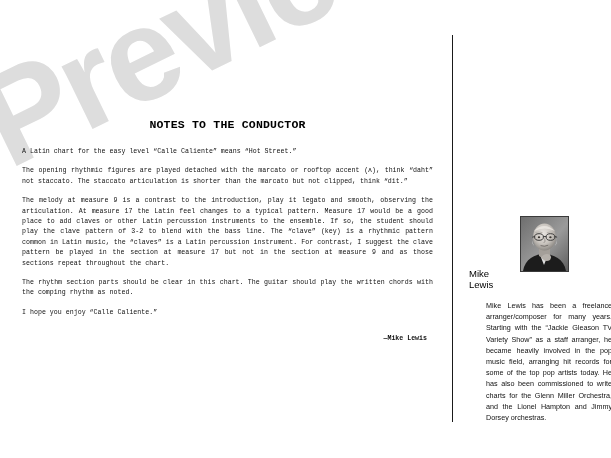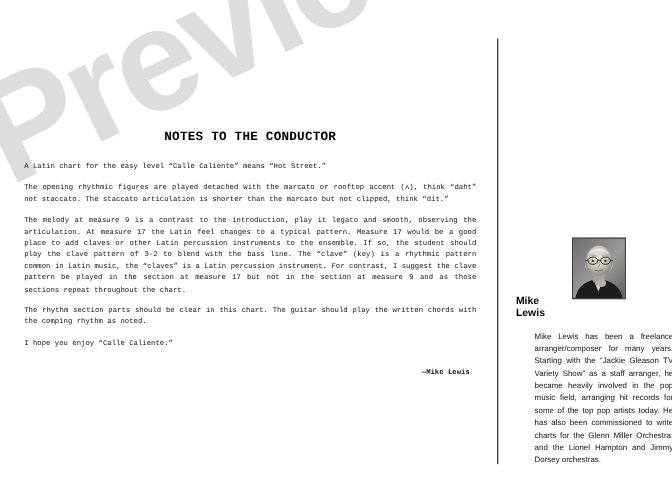--- a/index.html
+++ b/index.html
@@ -104,21 +104,21 @@
     background: #8d8d8d;
     overflow: hidden;
   }
   #composer-photo svg { display: block; }
   #composer-name {
     position: absolute;
     left: 0px;
     top: 52px;
     width: 52px;
     font-size: 9.5px;
-    font-weight: bold;
+    font-weight: normal;
     line-height: 11px;
     color: #000000;
   }
   #composer-bio {
     position: absolute;
     left: 0px;
     top: 84px;
     width: 126px;
     font-size: 7.2px;
     line-height: 11.2px;

